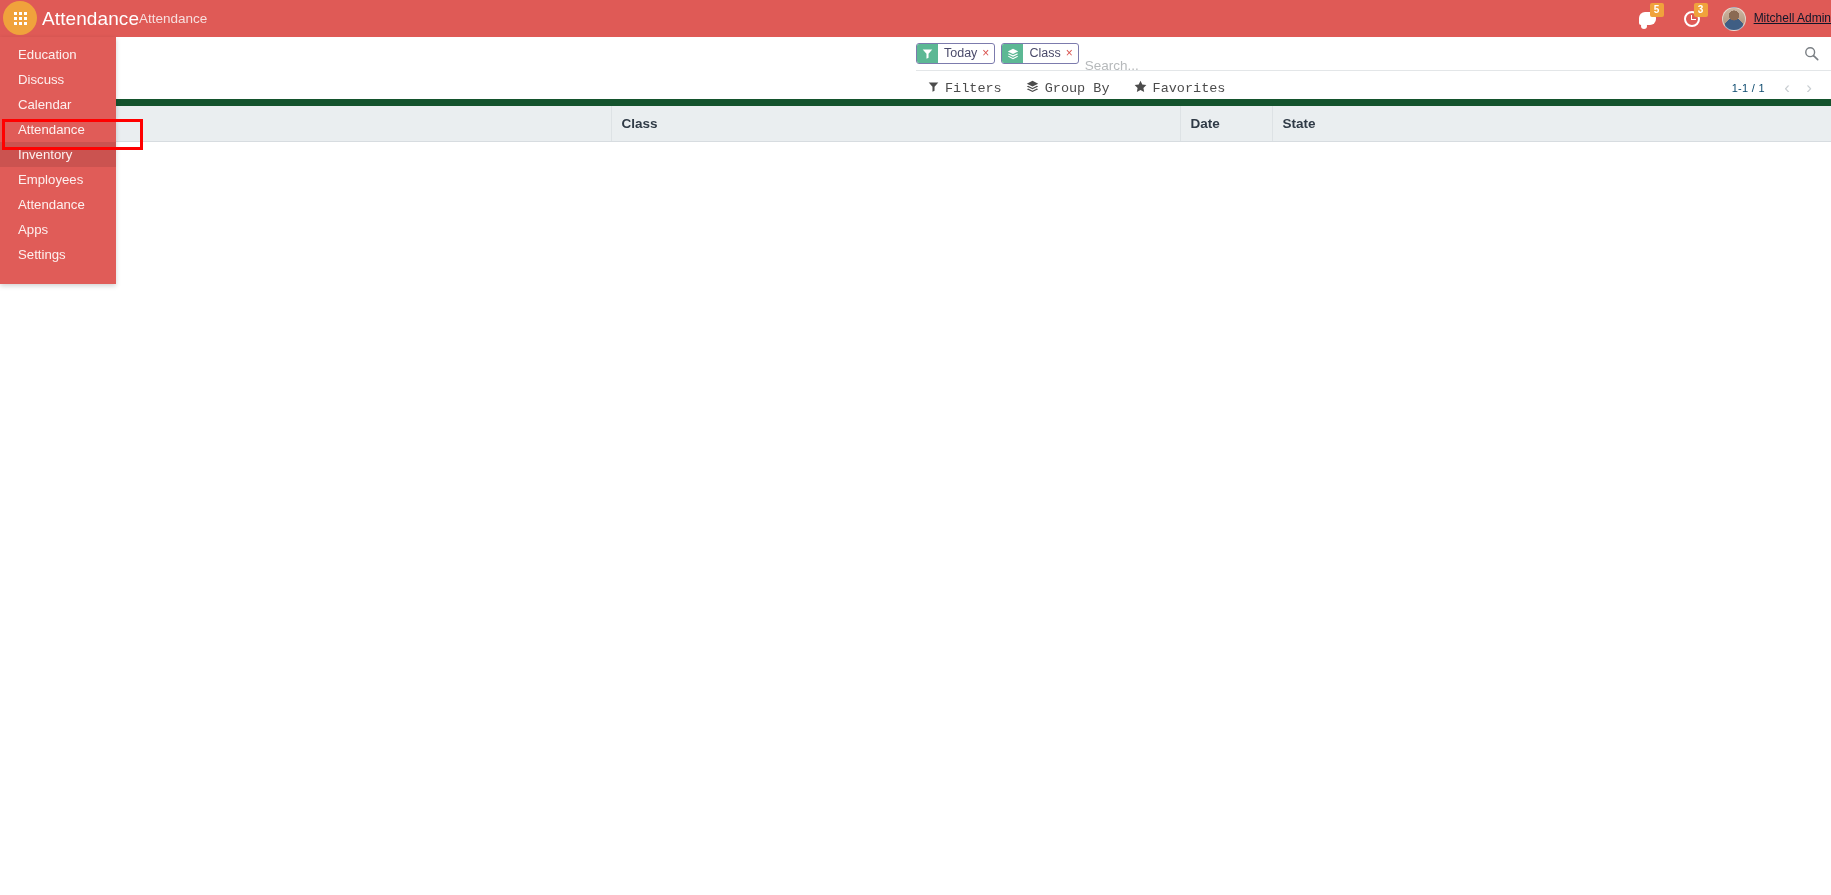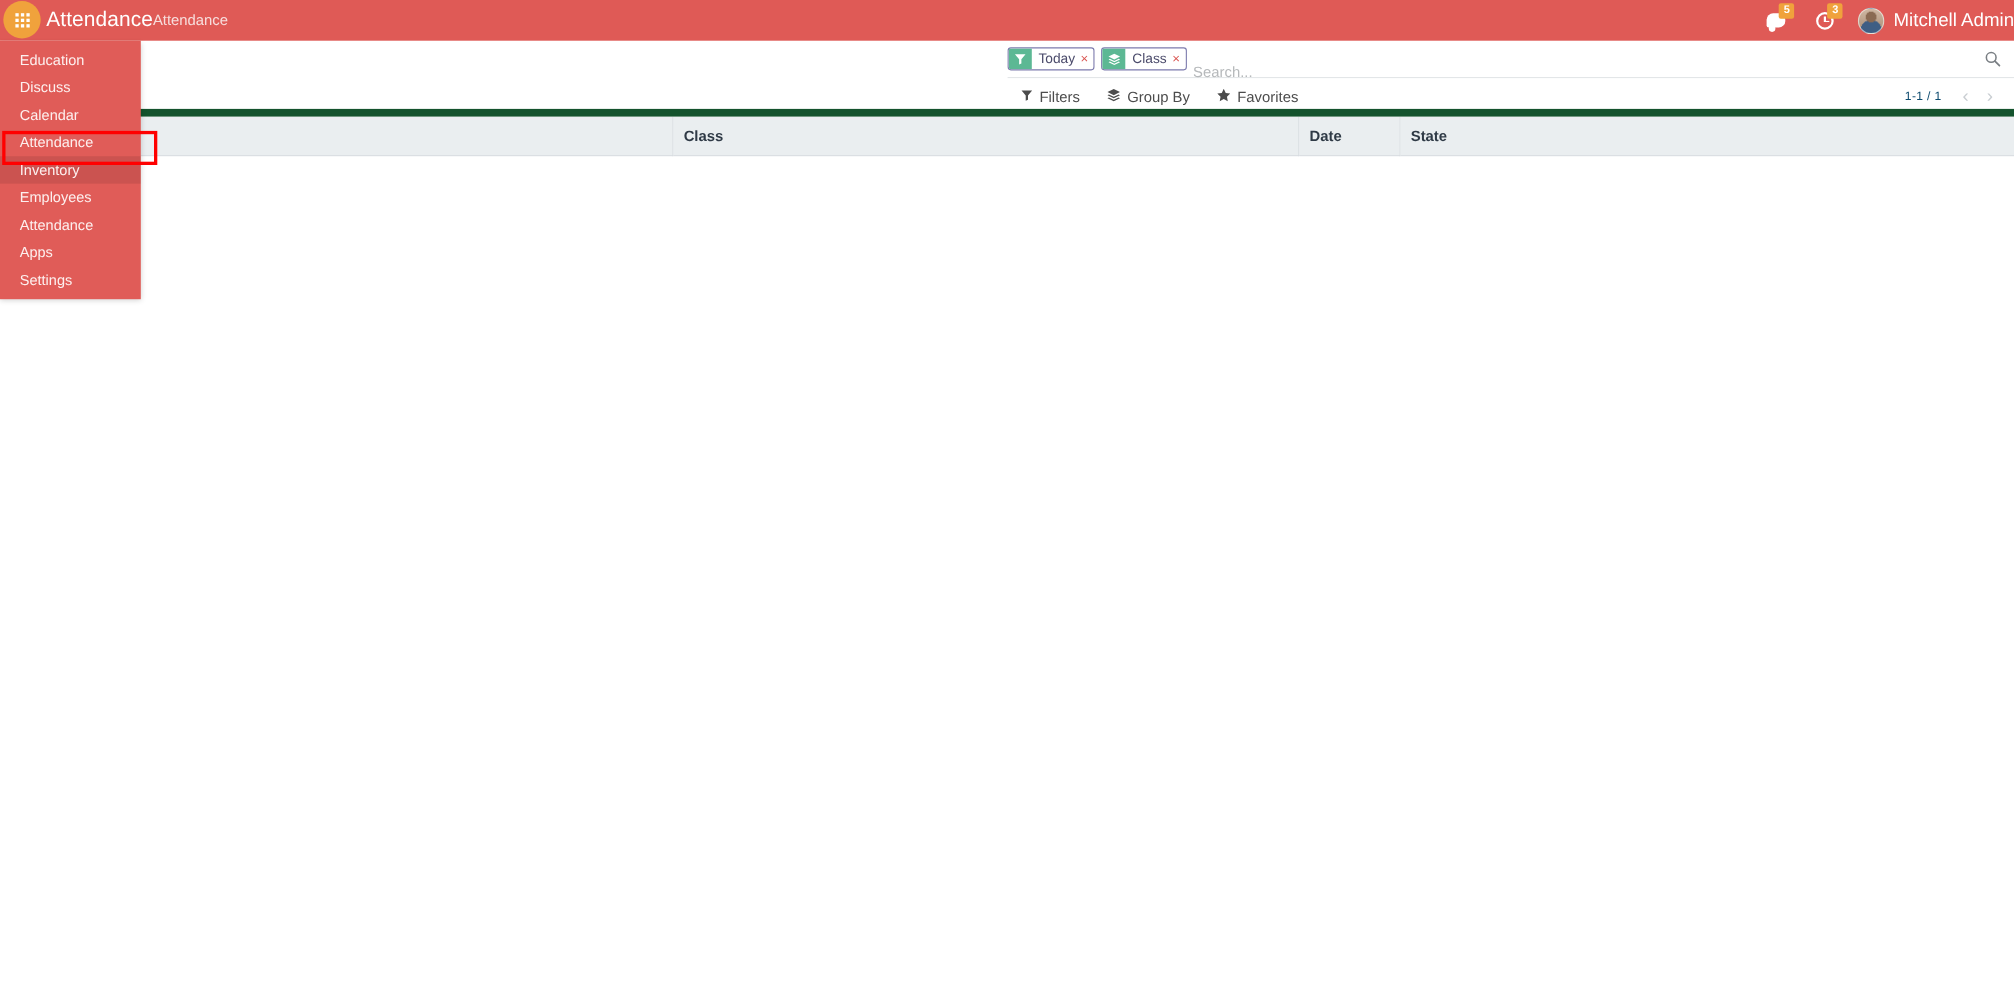--- a/index.html
+++ b/index.html
@@ -149,33 +149,34 @@
     width: 24px; height: 24px;
     border-radius: 50%;
     background:
       radial-gradient(circle at 50% 34%, #8a6a52 0 27%, transparent 28%),
       radial-gradient(circle at 50% 90%, #3f5e84 0 42%, transparent 43%),
       linear-gradient(#cfb8a4, #a98b72);
     border: 1px solid rgba(255,255,255,.55);
     flex: 0 0 auto;
   }
   .user-name {
-    color: #ffffff;
-    font-size: 17px;
+    color: #0f172a;
+    font-size: 12px;
     padding-left: 8px;
     line-height: 37px;
+    text-decoration: underline;
   }
 
   
   #apps-dropdown {
     position: absolute;
     left: 0; top: 37px;
-    width: 128px;
+    width: 116px;
     background: #e05c58;
-    padding: 5px 0 5px 0;
+    padding: 5px 0 17px 0;
     z-index: 70;
     box-shadow: 0 2px 5px rgba(0,0,0,.18);
   }
   .app-entry {
     display: block;
     height: 25px;
     line-height: 25px;
     padding-left: 18px;
     color: #fdf0ef;
     font-size: 13.2px;
@@ -276,20 +277,21 @@
     left: 0; top: 34px;
     width: 1831px;
     height: 34px;
   }
   #cp-buttons {
     position: absolute;
     left: 916px; top: 0;
     height: 34px;
     display: flex;
     align-items: center;
+    font-family: Liberation Mono, monospace;
   }
   .cp-btn {
     display: flex;
     align-items: center;
     gap: 6px;
     padding: 0 12px;
     height: 34px;
     color: #4c4c4c;
     font-size: 13.5px;
     cursor: pointer;

